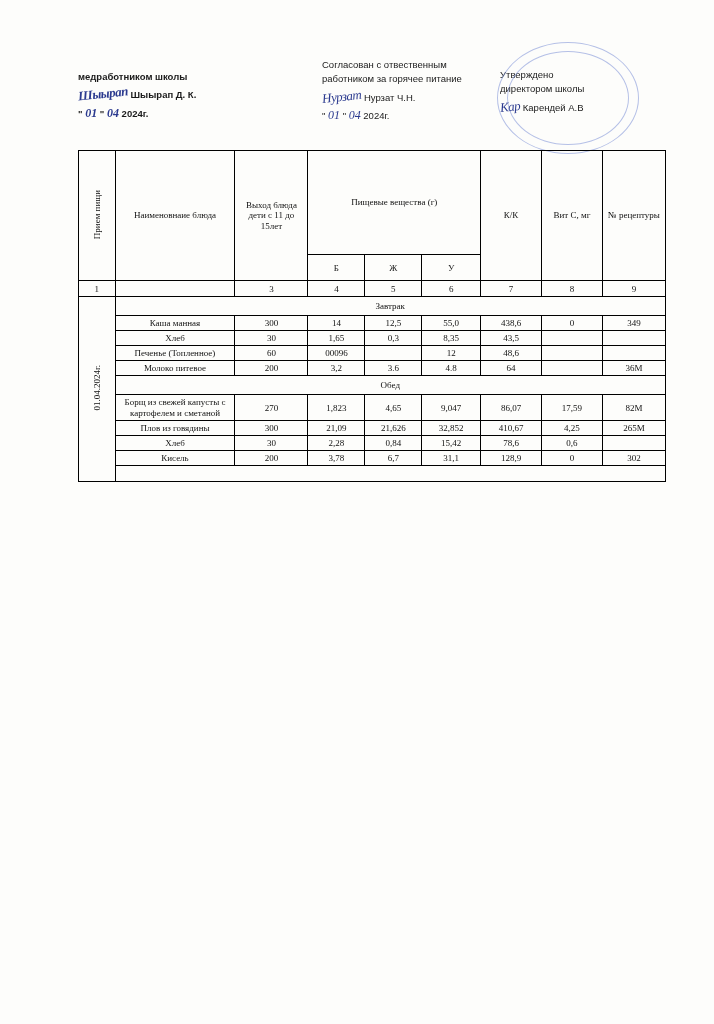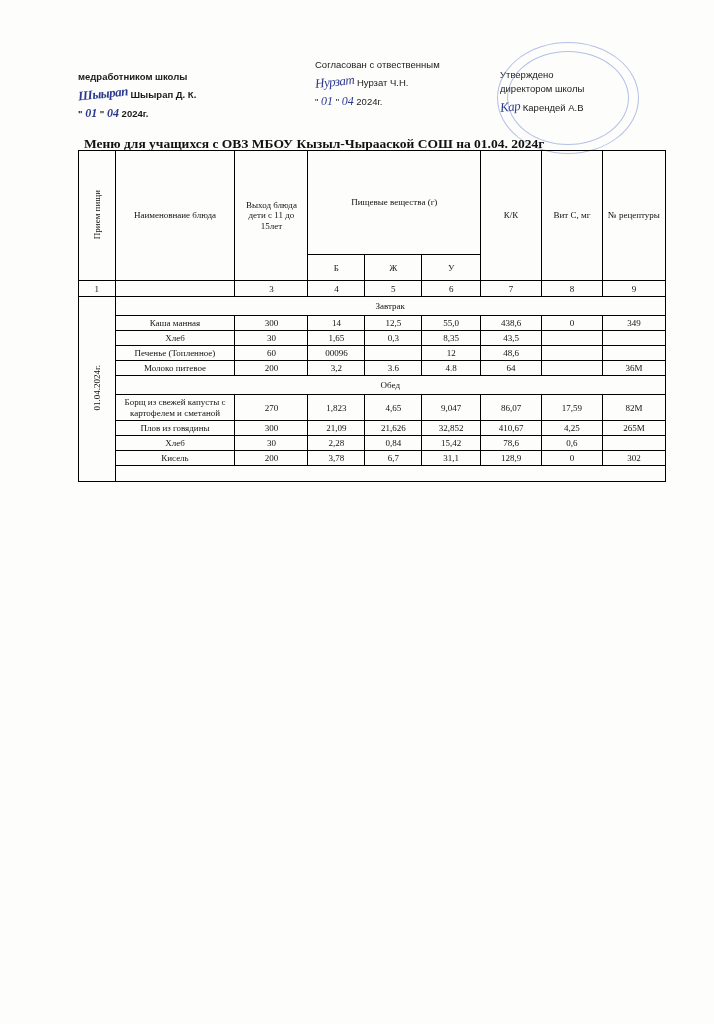--- a/index.html
+++ b/index.html
@@ -24,21 +24,21 @@
 
   
   .hdr {
     position: absolute;
     font-family: "Liberation Sans", sans-serif;
     font-size: 9.5px;
     color: #1a1a1a;
     line-height: 1.5;
   }
   .hdr-left { left: 78px; top: 70px; width: 200px; font-weight: bold; }
-  .hdr-mid  { left: 315px; top: 58px; width: 210px; }
+  .hdr-mid  { left: 322px; top: 58px; width: 210px; }
   .hdr-right{ left: 500px; top: 68px; width: 190px; }
 
   .sig-line {
     display: inline-block;
     font-family: "Liberation Serif", serif;
     font-style: italic;
     color: #2b3a8f;
     font-size: 13px;
     transform: rotate(-6deg);
     letter-spacing: -0.5px;
@@ -151,20 +151,21 @@
       <span>"</span>
       <span class="date-hand">01</span>
       <span>"</span>
       <span class="date-hand">04</span>
       <span>2024г.</span>
     </div>
   </div>
 
   <div class="hdr hdr-mid">
     <div>Согласован с отвественным</div>
+    <div>работником за горячее питание</div>
     <div class="sig-row">
       <span class="sig-line">Нурзат</span>
       <span>Нурзат Ч.Н.</span>
     </div>
     <div class="date-row">
       <span>"</span>
       <span class="date-hand">01</span>
       <span>"</span>
       <span class="date-hand">04</span>
       <span>2024г.</span>
@@ -175,21 +176,20 @@
     <div>Утверждено</div>
     <div>директором школы</div>
     <div class="sig-row">
       <span class="sig-line">Кар</span>
       <span>Карендей А.В</span>
     </div>
   </div>
 
   <div class="stamp"></div>
 
-  <div class="title">Меню для учащихся с ОВЗ МБОУ Кызыл-Чырааской СОШ на 01.04. 2024г</div>
 
   <table class="menu">
     <colgroup>
       <col style="width:36px">
       <col style="width:118px">
       <col style="width:72px">
       <col style="width:56px">
       <col style="width:56px">
       <col style="width:58px">
       <col style="width:60px">

